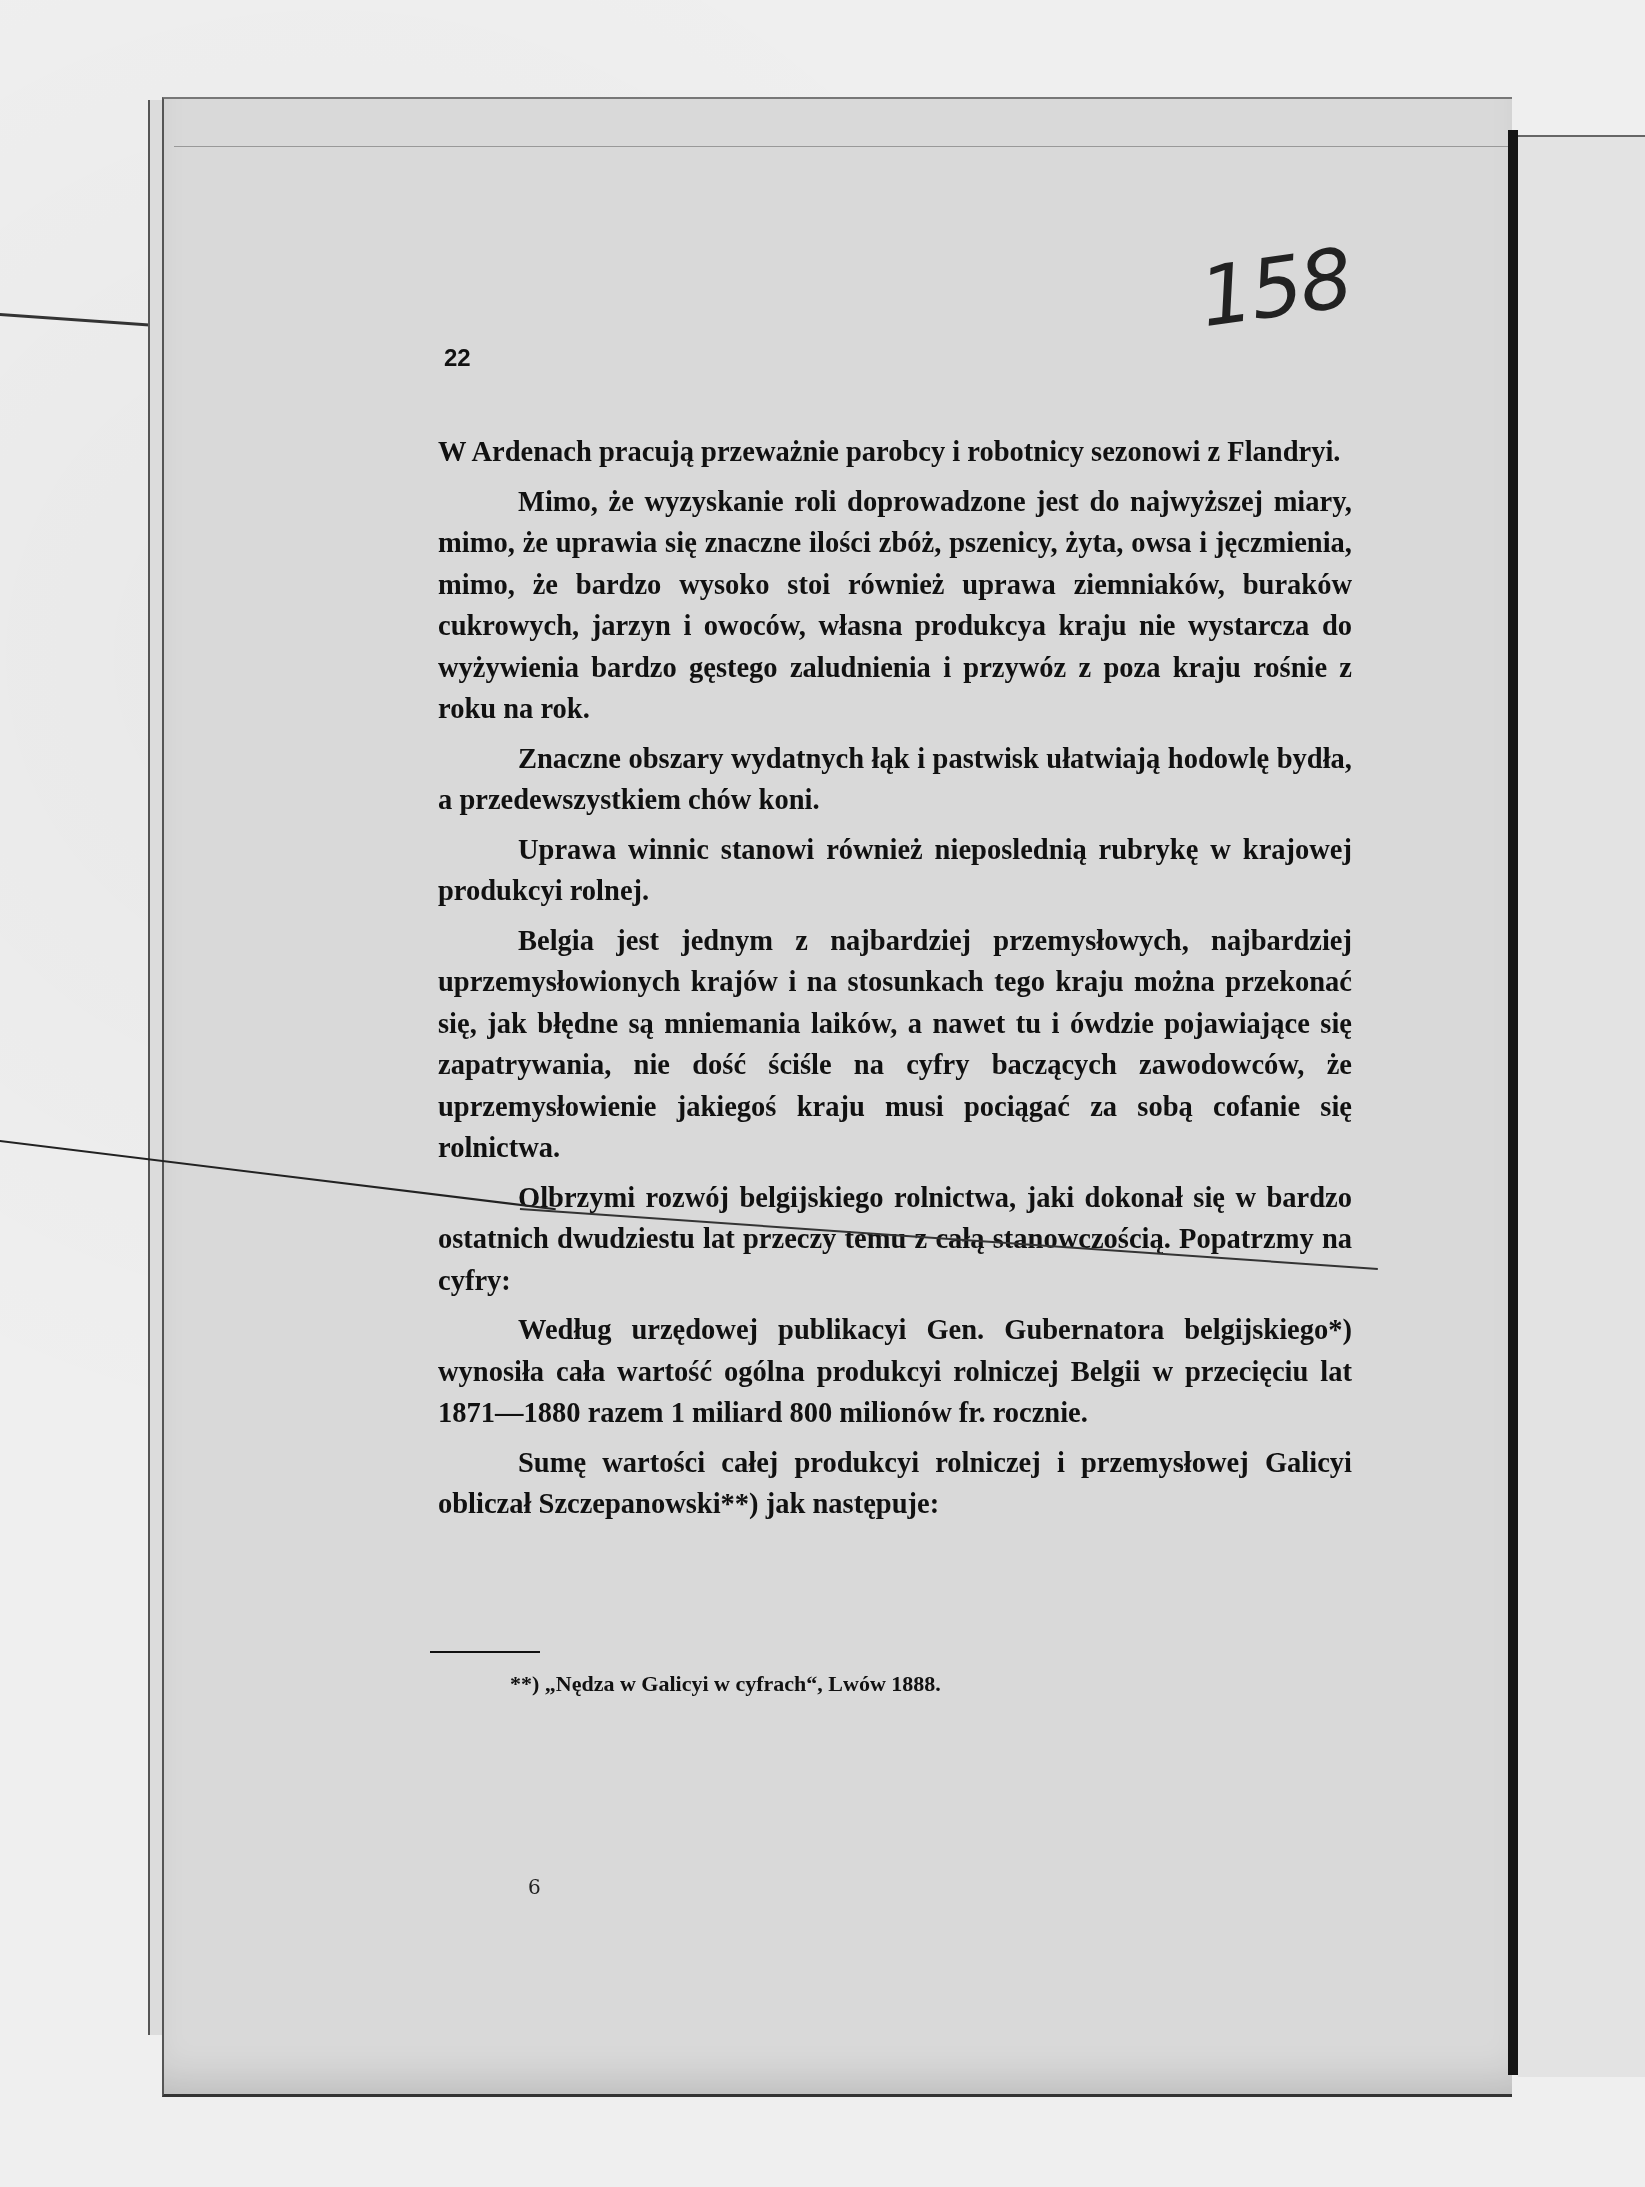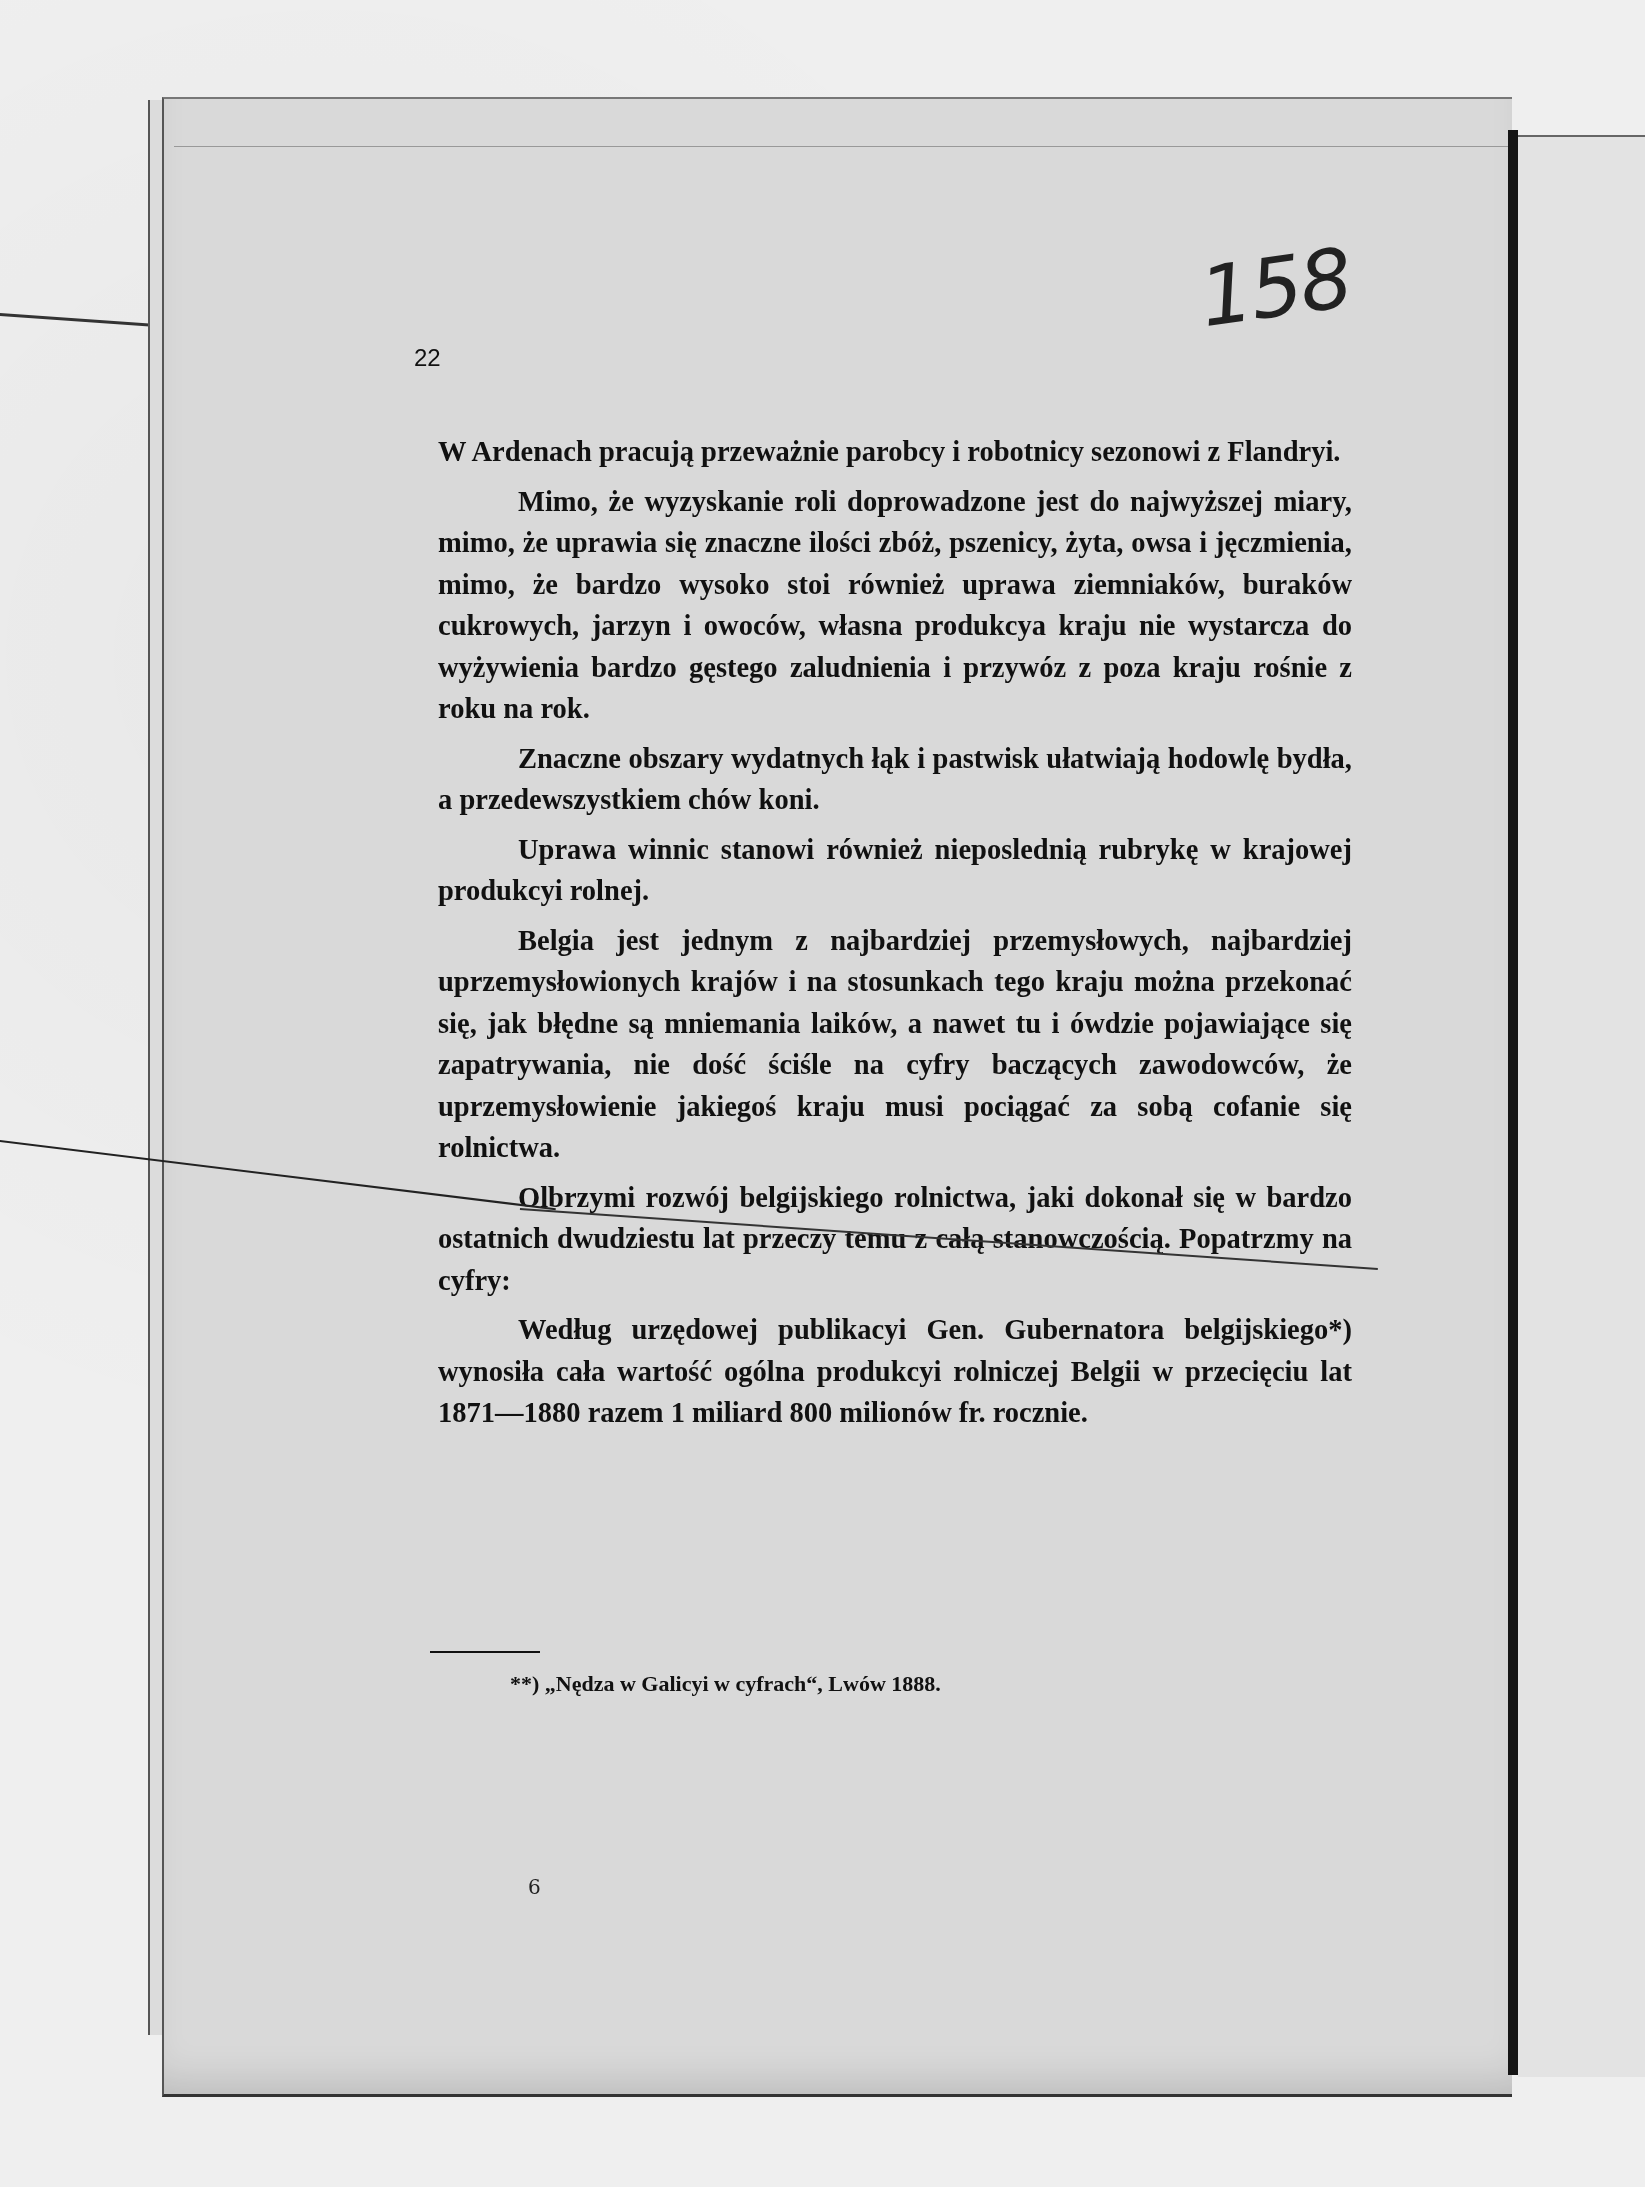--- a/index.html
+++ b/index.html
@@ -40,21 +40,21 @@
   }
   .scratch2 {
     position:absolute; left:0; top:1140px; width:560px; height:2px; background:#222;
     transform-origin:0 0; transform:rotate(7deg);
   }
   .scratch3 {
     position:absolute; left:520px; top:1208px; width:860px; height:2px; background:#333;
     transform-origin:0 0; transform:rotate(4deg);
   }
   .page-number {
-    position:absolute; left:414px; top:344px; font-size:24px; font-weight:normal; color:#111;
+    position:absolute; left:444px; top:344px; font-size:24px; font-weight:bold; color:#111;
     font-family:"Liberation Sans",sans-serif;
   }
   .handwritten {
     position:absolute; left:1200px; top:240px; font-size:82px; color:#222;
     font-family:"DejaVu Sans",sans-serif; font-style:italic; font-weight:300;
     transform:rotate(-8deg); letter-spacing:-2px;
   }
   .body-text {
     position:absolute; left:430px; top:423px; width:930px;
     font-size:28.5px; line-height:41.5px; color:#111; font-weight:bold;
@@ -93,20 +93,21 @@
 <div class="handwritten">158</div>
 
 <div class="body-text">
   <p>W Ardenach pracują przeważnie parobcy i robotnicy sezonowi z Flandryi.</p>
   <p class="indent">Mimo, że wyzyskanie roli doprowadzone jest do najwyższej miary, mimo, że uprawia się znaczne ilości zbóż, pszenicy, żyta, owsa i jęczmienia, mimo, że bardzo wysoko stoi również uprawa ziemniaków, buraków cukrowych, jarzyn i owoców, własna produkcya kraju nie wystarcza do wyżywienia bardzo gęstego zaludnienia i przywóz z poza kraju rośnie z roku na rok.</p>
   <p class="indent">Znaczne obszary wydatnych łąk i pastwisk ułatwiają hodowlę bydła, a przedewszystkiem chów koni.</p>
   <p class="indent">Uprawa winnic stanowi również nieposlednią rubrykę w krajowej produkcyi rolnej.</p>
   <p class="indent">Belgia jest jednym z najbardziej przemysłowych, najbardziej uprzemysłowionych krajów i na stosunkach tego kraju można przekonać się, jak błędne są mniemania laików, a nawet tu i ówdzie pojawiające się zapatrywania, nie dość ściśle na cyfry baczących zawodowców, że uprzemysłowienie jakiegoś kraju musi pociągać za sobą cofanie się rolnictwa.</p>
   <p class="indent">Olbrzymi rozwój belgijskiego rolnictwa, jaki dokonał się w bardzo ostatnich dwudziestu lat przeczy temu z całą stanowczością. Popatrzmy na cyfry:</p>
   <p class="indent">Według urzędowej publikacyi Gen. Gubernatora belgijskiego*) wynosiła cała wartość ogólna produkcyi rolniczej Belgii w przecięciu lat 1871—1880 razem 1 miliard 800 milionów fr. rocznie.</p>
+  <p class="indent">Sumę wartości całej produkcyi rolniczej i przemysłowej Galicyi obliczał Szczepanowski**) jak następuje:</p>
 </div>
 
 <div class="scratch2"></div>
 <div class="scratch3"></div>
 
 <div class="footnote-rule"></div>
 <div class="footnotes">
   <p>**) „Nędza w Galicyi w cyfrach“, Lwów 1888.</p>
 </div>
 

